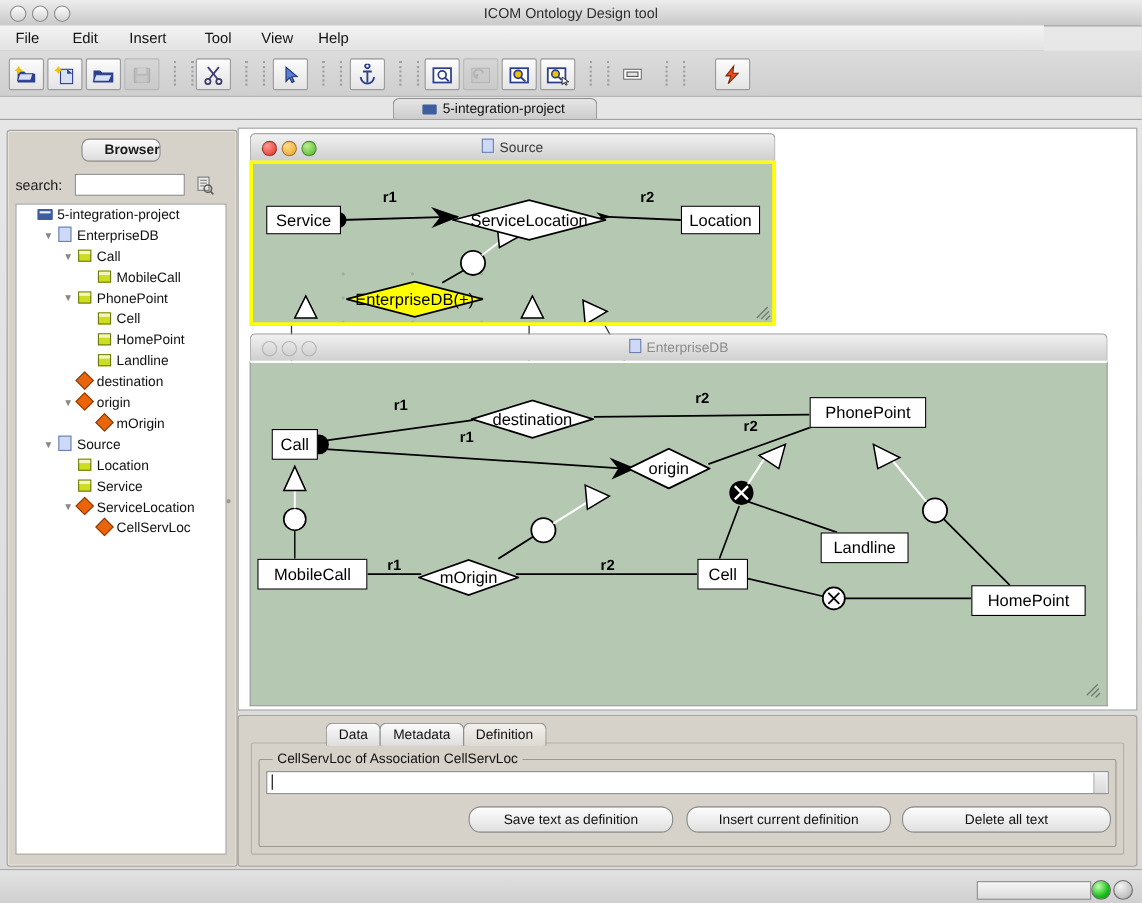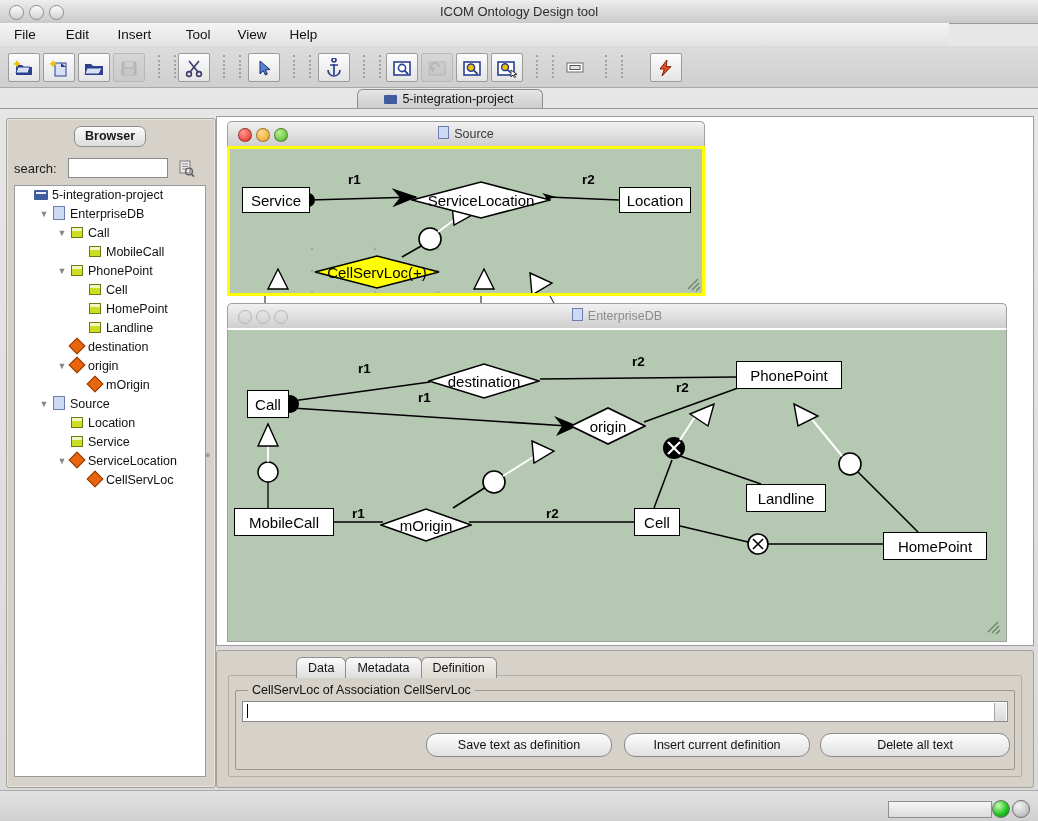--- a/index.html
+++ b/index.html
@@ -51,21 +51,21 @@
   .ptab.sel{background:linear-gradient(#fdfdfd,#f2f2f2);margin-top:32px;}
   #projline{position:absolute;left:0;top:108px;width:1038px;height:1px;background:#9b9b9b}
 
   
   #leftpanel{position:absolute;left:6px;top:118px;width:208px;height:668px;
     background:#d6d2ca;border:1px solid #a6a29a;border-radius:3px;
     box-shadow:inset 0 0 0 1px #e9e5de;}
   #browsertab{position:absolute;left:74px;top:126px;width:70px;height:19px;
     border:1px solid #8d8d8d;border-radius:7px;
     background:linear-gradient(#fbfbfb,#dcdcdc);
-    line-height:19px;text-align:center;font-size:12.5px;font-weight:bold;color:#1a1a1a;
+    line-height:19px;text-align:right;font-size:12.5px;font-weight:bold;color:#1a1a1a;
     cursor:pointer;z-index:5;}
   #searchrow{position:absolute;left:14px;top:158px;width:192px;height:24px;}
   #searchlbl{position:absolute;left:0;top:3px;font-size:13px;color:#1a1a1a;}
   #searchinput{position:absolute;left:54px;top:0;width:100px;height:20px;
     border:1px solid #8a8a8a;background:#fff;font-family:"Liberation Sans",sans-serif;
     font-size:12px;padding:0 3px;box-sizing:border-box;}
   #searchbtn{position:absolute;left:160px;top:-1px;width:24px;height:23px;
     display:flex;align-items:center;justify-content:center;cursor:pointer;}
   #tree{position:absolute;left:14px;top:185px;width:190px;height:590px;
     background:#fff;border:1px solid #9a9a9a;overflow:hidden;}
@@ -456,21 +456,21 @@
             <div class="rel" style="left: 181px; top: 32px; width: 140px; height: 38px;">
               <svg class="relbg" viewBox="0 0 140 38" preserveAspectRatio="none">
                 <path d="M1,19 L70,1 L139,19 L70,37 Z" fill="#ffffff" stroke="#000" stroke-width="1.6"></path>
               </svg>
               <span class="rellabel">ServiceLocation</span>
             </div>
             <div class="rel" style="left: 84px; top: 106px; width: 126px; height: 34px;">
               <svg class="relbg" viewBox="0 0 126 34" preserveAspectRatio="none">
                 <path d="M1,17 L63,1 L125,17 L63,33 Z" fill="#ffff00" stroke="#000" stroke-width="1.6"></path>
               </svg>
-              <span class="rellabel">CellServLoc(+)</span>
+              <span class="rellabel">EnterpriseDB(+)</span>
             </div>
             <div class="edgelbl" style="left: 118px; top: 23px;">r1</div>
             <div class="edgelbl" style="left: 352px; top: 23px;">r2</div>
           </div>
       </div>
     </div>
 
     <div class="dwin" id="win-edb" style="left:10px;top:186px;width:780px;height:338px;z-index:2">
       <div class="dtitle inactive">
         <div class="dlight r off"></div>

